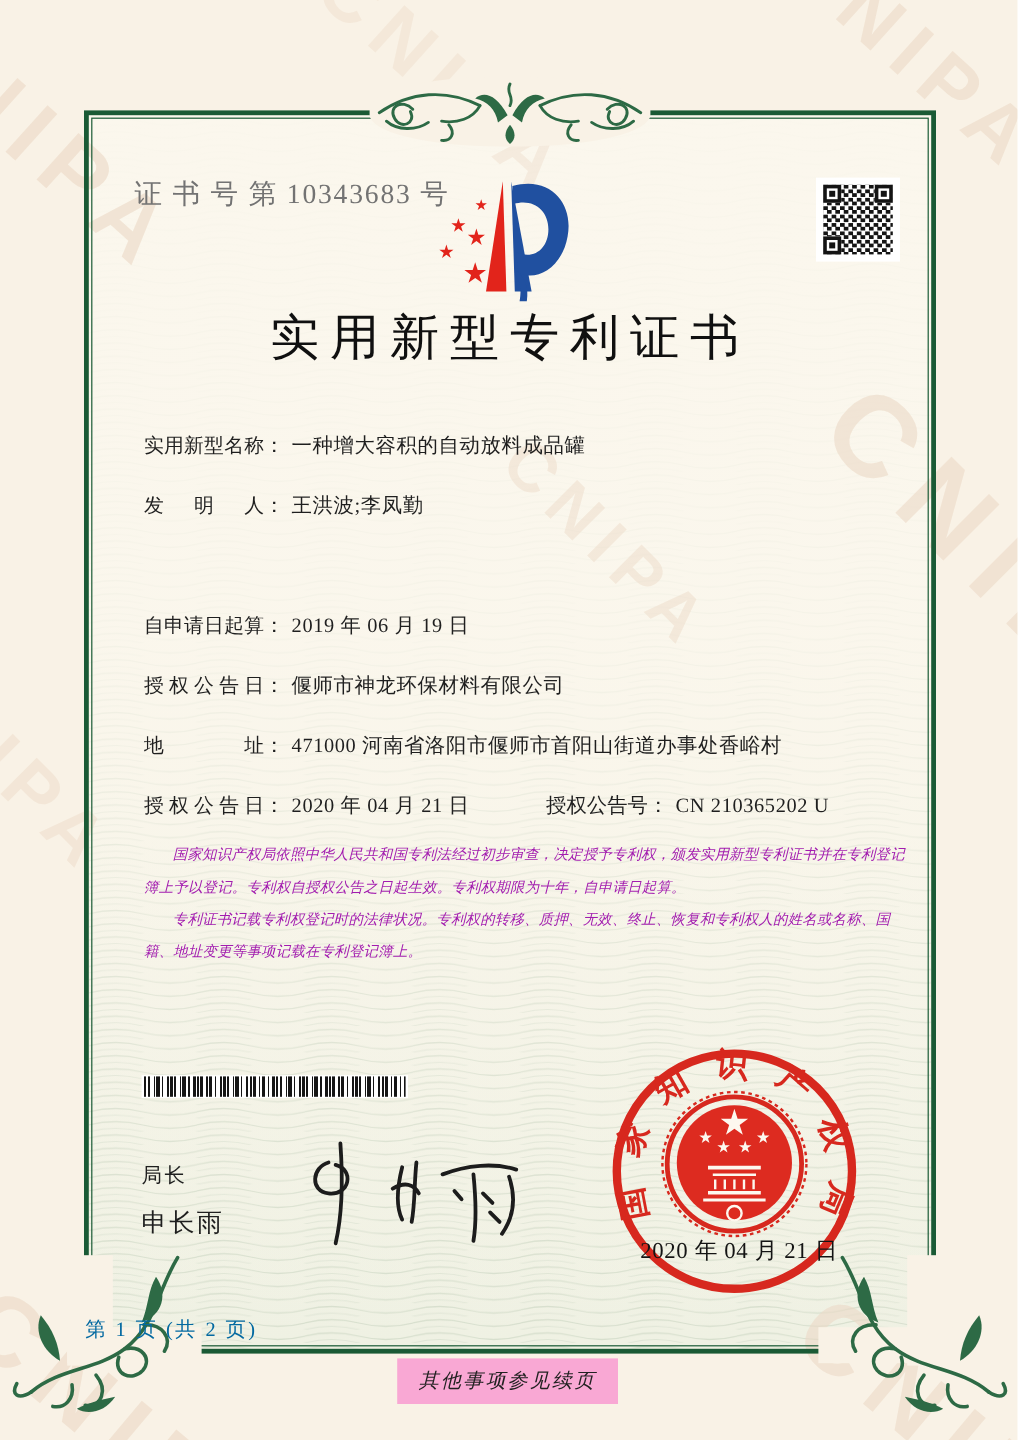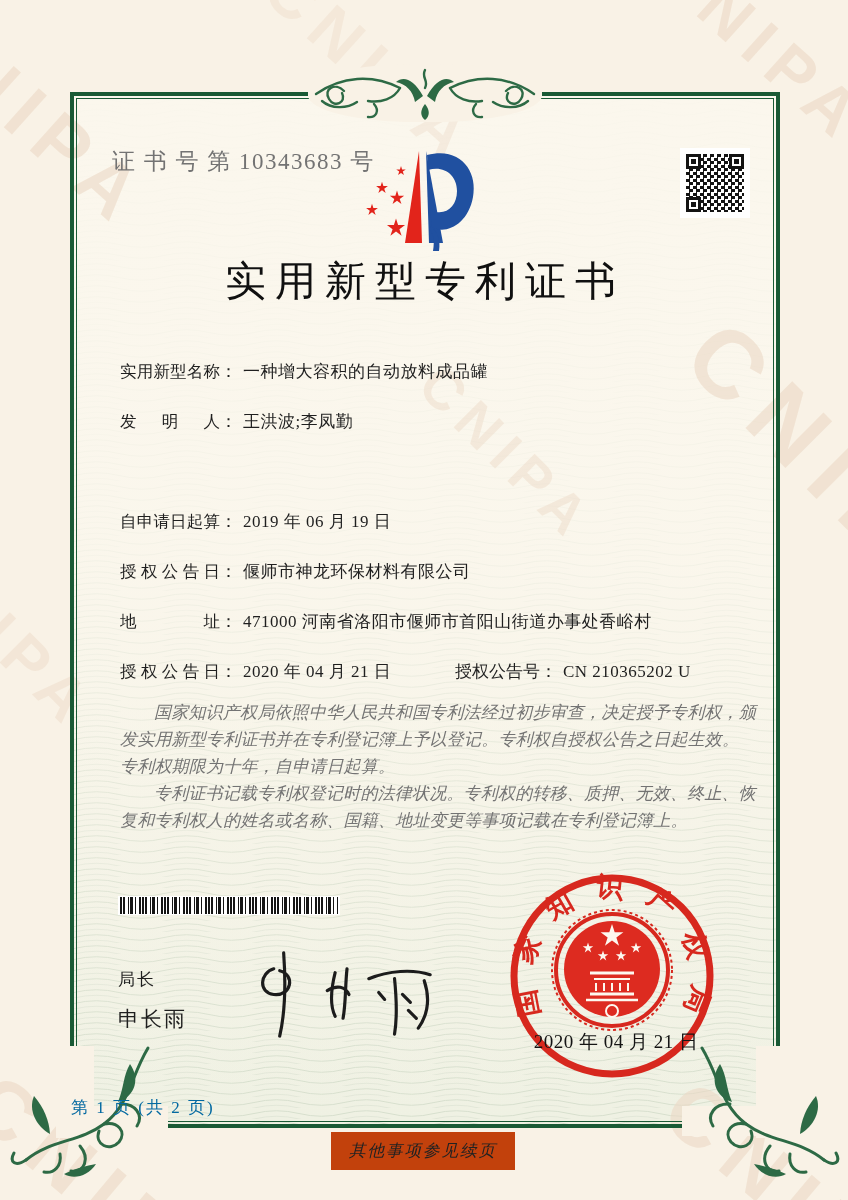--- a/index.html
+++ b/index.html
@@ -33,36 +33,36 @@
       background-size:7px 7px;}
   .finder{position:absolute;width:15px;height:15px;background:#fff;border:3px solid #141414;box-sizing:border-box;}
   .finder::after{content:"";position:absolute;inset:2px;background:#141414;}
   .f-tl{left:0;top:0;} .f-tr{right:0;top:0;} .f-bl{left:0;bottom:0;}
 
   .row{position:absolute;left:120px;font-size:17px;white-space:nowrap;}
   .flabel{display:inline-block;width:100px;font-size:16.5px;text-align:justify;text-align-last:justify;vertical-align:baseline;}
   .fvalue{margin-left:6px;letter-spacing:.5px;}
   .grant2{position:absolute;left:335px;top:0;white-space:nowrap;}
 
-  .paras{left:120px;top:699px;width:636px;font-size:17px;line-height:27px;font-style:italic;color:#737373;}
+  .paras{left:120px;top:699px;width:636px;font-size:12px;line-height:27px;font-style:italic;color:#a21caf;}
   .paras p{margin:0;text-indent:2em;letter-spacing:.2px;}
 
   .barcode{left:118px;top:896px;width:222px;height:19px;background:#fff;padding:1px 2px;box-sizing:border-box;}
   .bars{width:100%;height:100%;
     background:repeating-linear-gradient(90deg,#151515 0 2px,#fff 2px 3px,#151515 3px 5px,#fff 5px 8px,#151515 8px 9px,#fff 9px 10px,#151515 10px 13px,#fff 13px 15px,#151515 15px 16px,#fff 16px 19px,#151515 19px 21px,#fff 21px 22px);}
 
   .sig-title{left:118px;top:968px;font-size:17px;letter-spacing:2px;}
   .sig-name{left:118px;top:1005px;font-size:21px;letter-spacing:2px;}
   .sig-svg{left:250px;top:946px;}
 
   .seal-svg{left:506px;top:870px;}
   .seal-date{left:510px;top:1029px;width:212px;text-align:center;font-size:19px;color:#141414;letter-spacing:.5px;z-index:7;}
 
   .page-info{left:71px;top:1096px;width:708px;text-align:left;font-size:17px;letter-spacing:2px;color:#0369a1;}
-  .note-box{left:331px;top:1132px;background:#c2410c;padding:8px 18px;font-size:16.5px;font-style:italic;letter-spacing:2px;color:#222;}
+  .note-box{left:331px;top:1132px;background:#f9a8d4;padding:8px 18px;font-size:16.5px;font-style:italic;letter-spacing:2px;color:#222;}
 
   .ornament-top{left:308px;top:64px;width:234px;height:58px;background:#f9f2e6;border-radius:46%;z-index:5;display:flex;align-items:center;justify-content:center;}
   .corner-patch{position:absolute;background:#f9f2e6;z-index:5;}
   .flourish{position:absolute;z-index:6;}
 </style>
 </head>
 <body>
 
 <div class="page">
 

